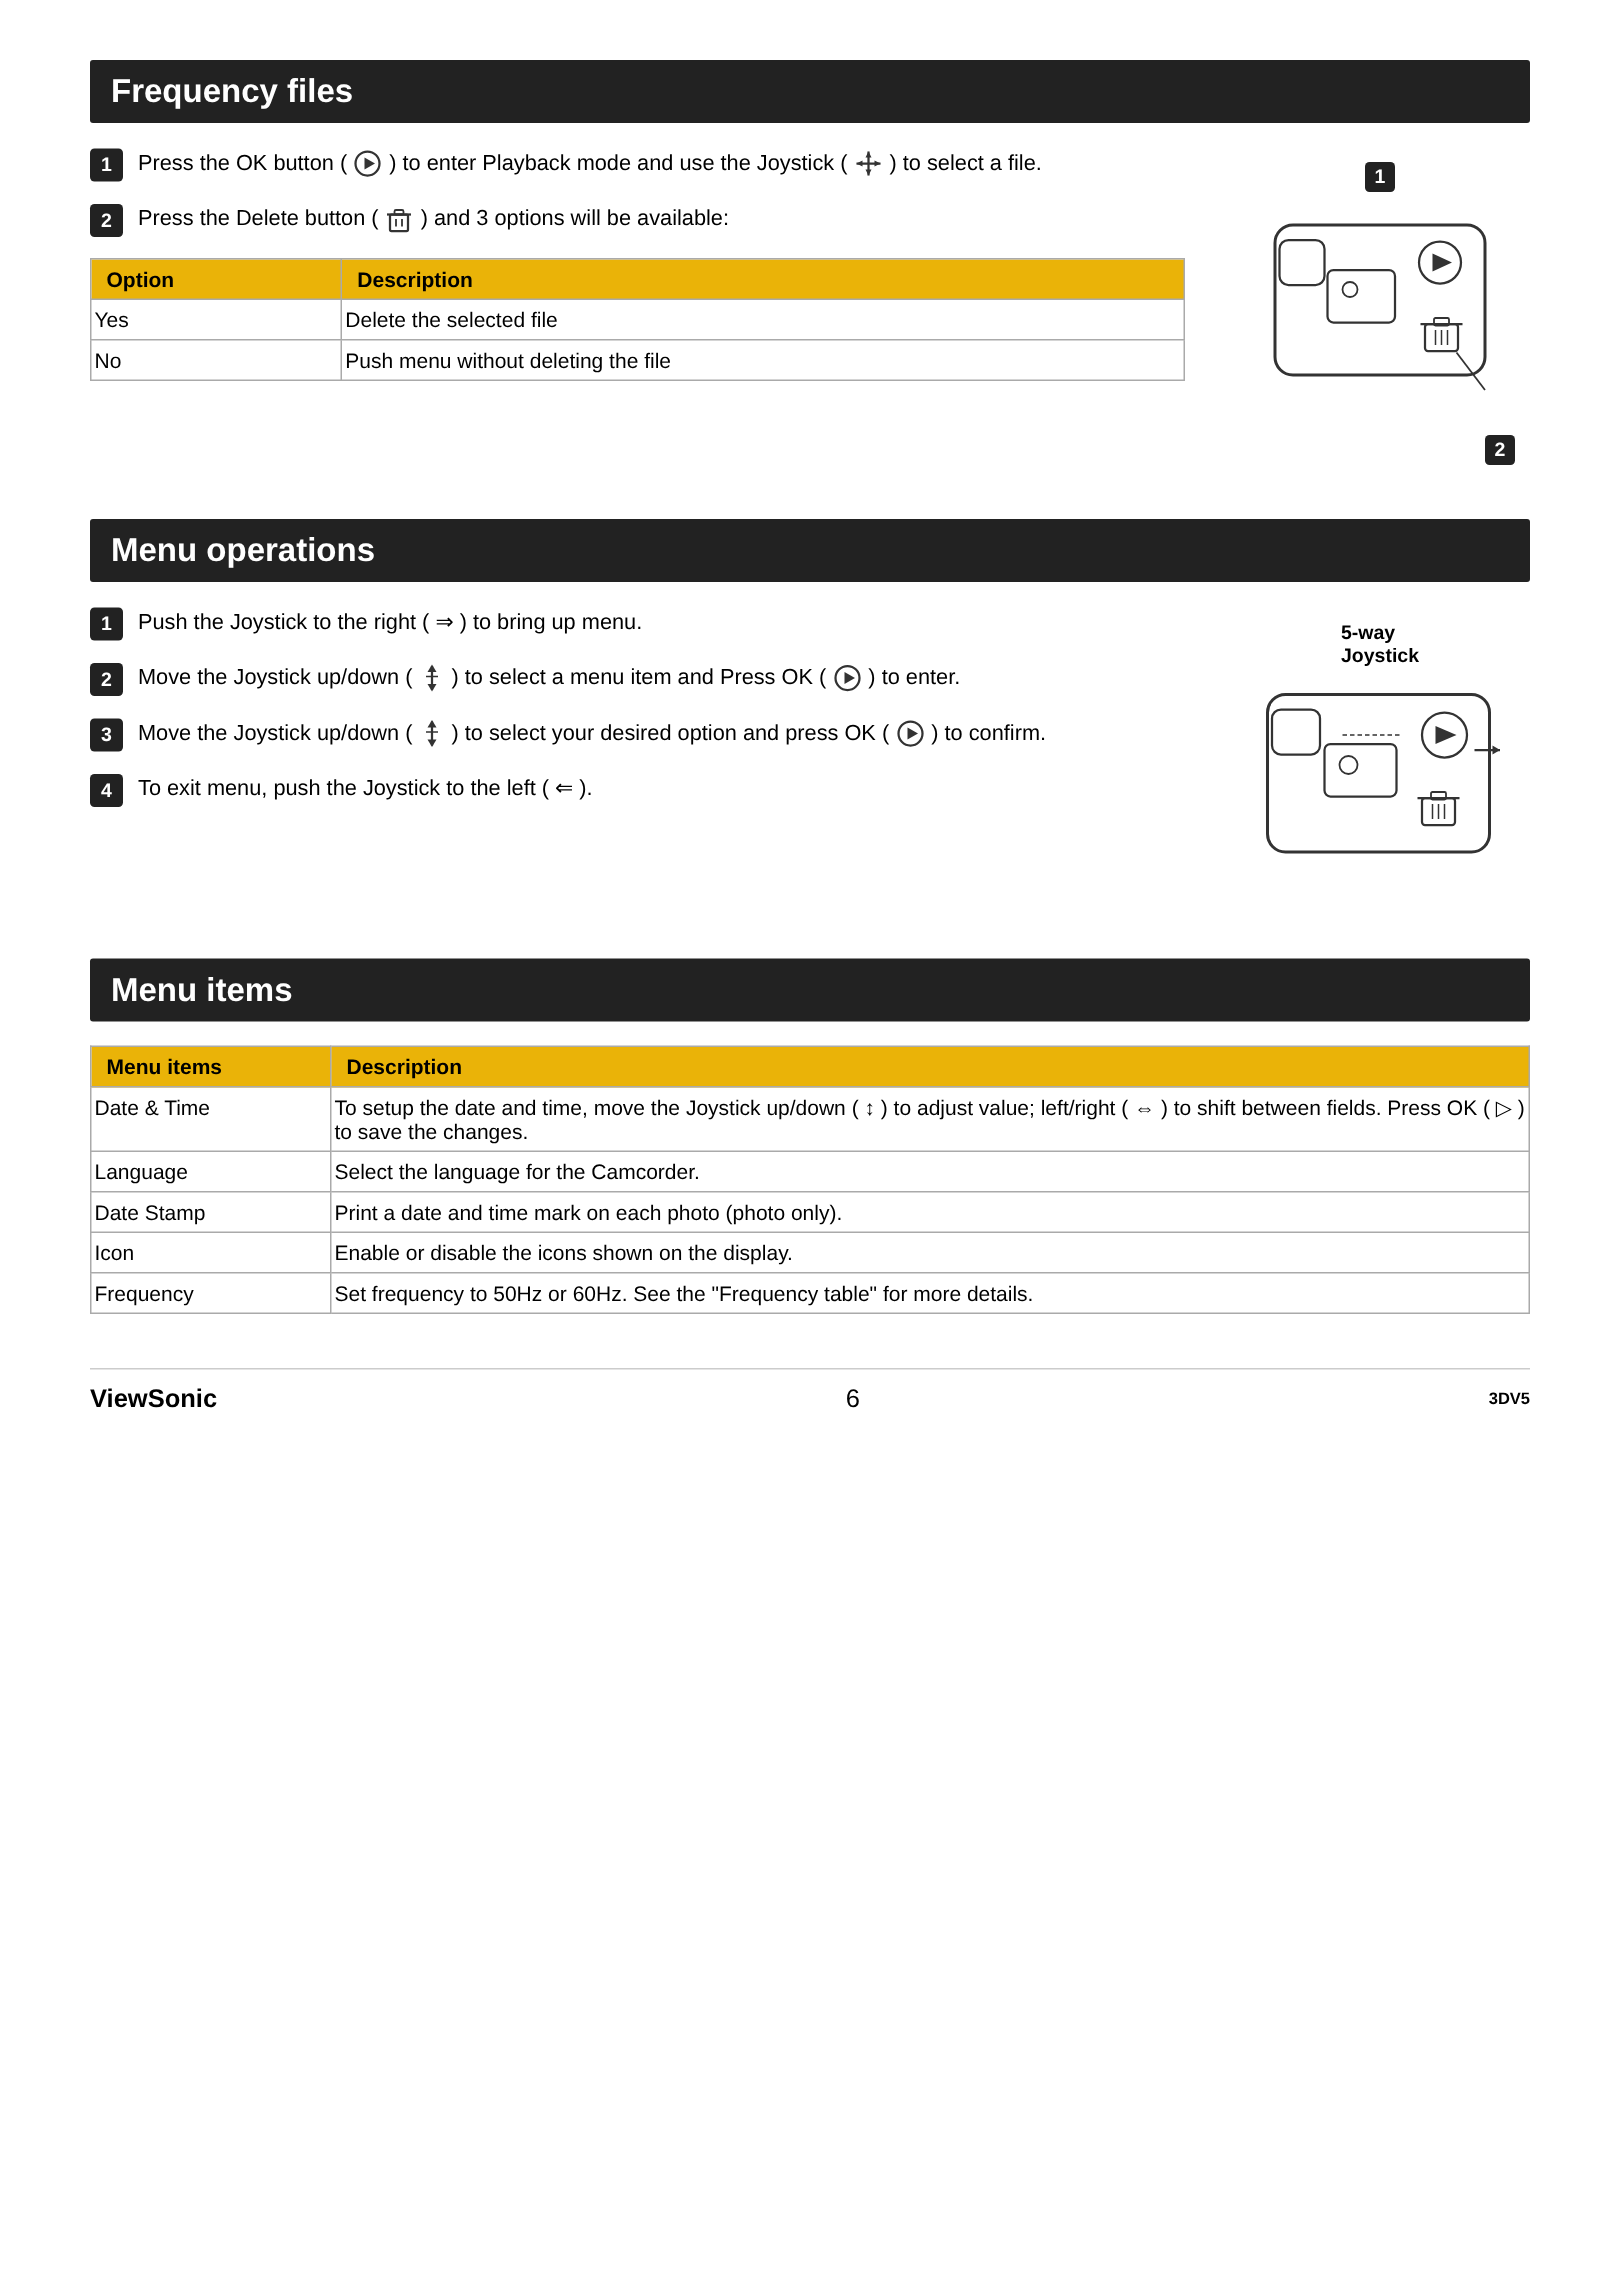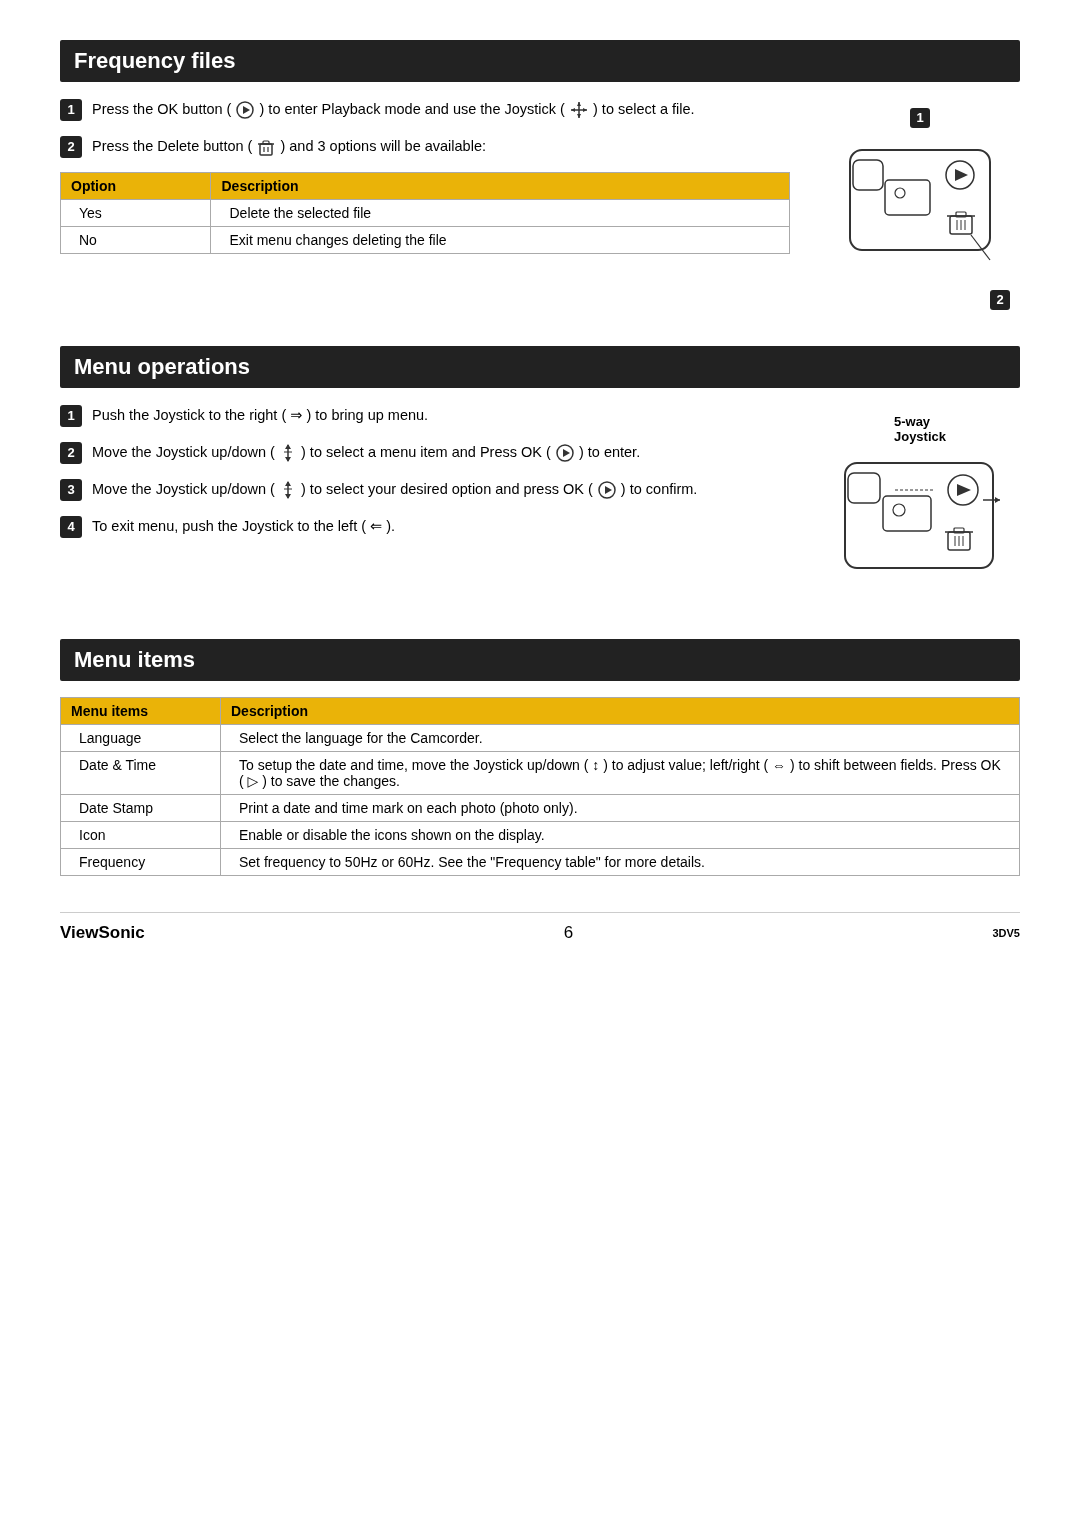--- a/index.html
+++ b/index.html
@@ -66,21 +66,21 @@
     }
     th {
       background: #eab308;
       font-weight: bold;
       border: 1px solid #aaa;
       padding: 5px 10px;
       text-align: left;
     }
     td {
       border: 1px solid #aaa;
-      padding: 5px 18px;
+      padding: 5px 2px;
       vertical-align: top;
     }
 
     
     .section-body {
       display: flex;
       gap: 30px;
     }
     .section-left {
       flex: 1;
@@ -184,21 +184,21 @@
             <th>Description</th>
           </tr>
         </thead>
         <tbody id="delete-table-body">
         <tr>
               <td>Yes</td>
               <td>Delete the selected file</td>
             </tr>
             <tr>
               <td>No</td>
-              <td>Exit menu changes deleting the file</td>
+              <td>Push menu without deleting the file</td>
             </tr>
           </tbody>
       </table>
 
     </div>
 
     <div class="section-right">
       <div class="diagram-num-label" style="text-align:center; margin-bottom:2px;">
         <span style="display:inline-block;background:#222;color:#fff;font-weight:bold;font-size:13px;width:20px;height:20px;line-height:20px;text-align:center;border-radius:3px;">1</span>
       </div>
@@ -329,26 +329,26 @@
   <div class="section-header">Menu items</div>
   <table>
     <thead>
       <tr>
         <th style="width:160px;">Menu items</th>
         <th>Description</th>
       </tr>
     </thead>
     <tbody id="menu-items-table-body">
     <tr>
+          <td>Date &amp; Time</td>
+          <td>To setup the date and time, move the Joystick up/down ( ↕ ) to adjust value; left/right ( ⇔ ) to shift between fields. Press OK ( ▷ ) to save the changes.</td>
+        </tr>
+        <tr>
           <td>Language</td>
           <td>Select the language for the Camcorder.</td>
-        </tr>
-        <tr>
-          <td>Date &amp; Time</td>
-          <td>To setup the date and time, move the Joystick up/down ( ↕ ) to adjust value; left/right ( ⇔ ) to shift between fields. Press OK ( ▷ ) to save the changes.</td>
         </tr>
         <tr>
           <td>Date Stamp</td>
           <td>Print a date and time mark on each photo (photo only).</td>
         </tr>
         <tr>
           <td>Icon</td>
           <td>Enable or disable the icons shown on the display.</td>
         </tr>
         <tr>

